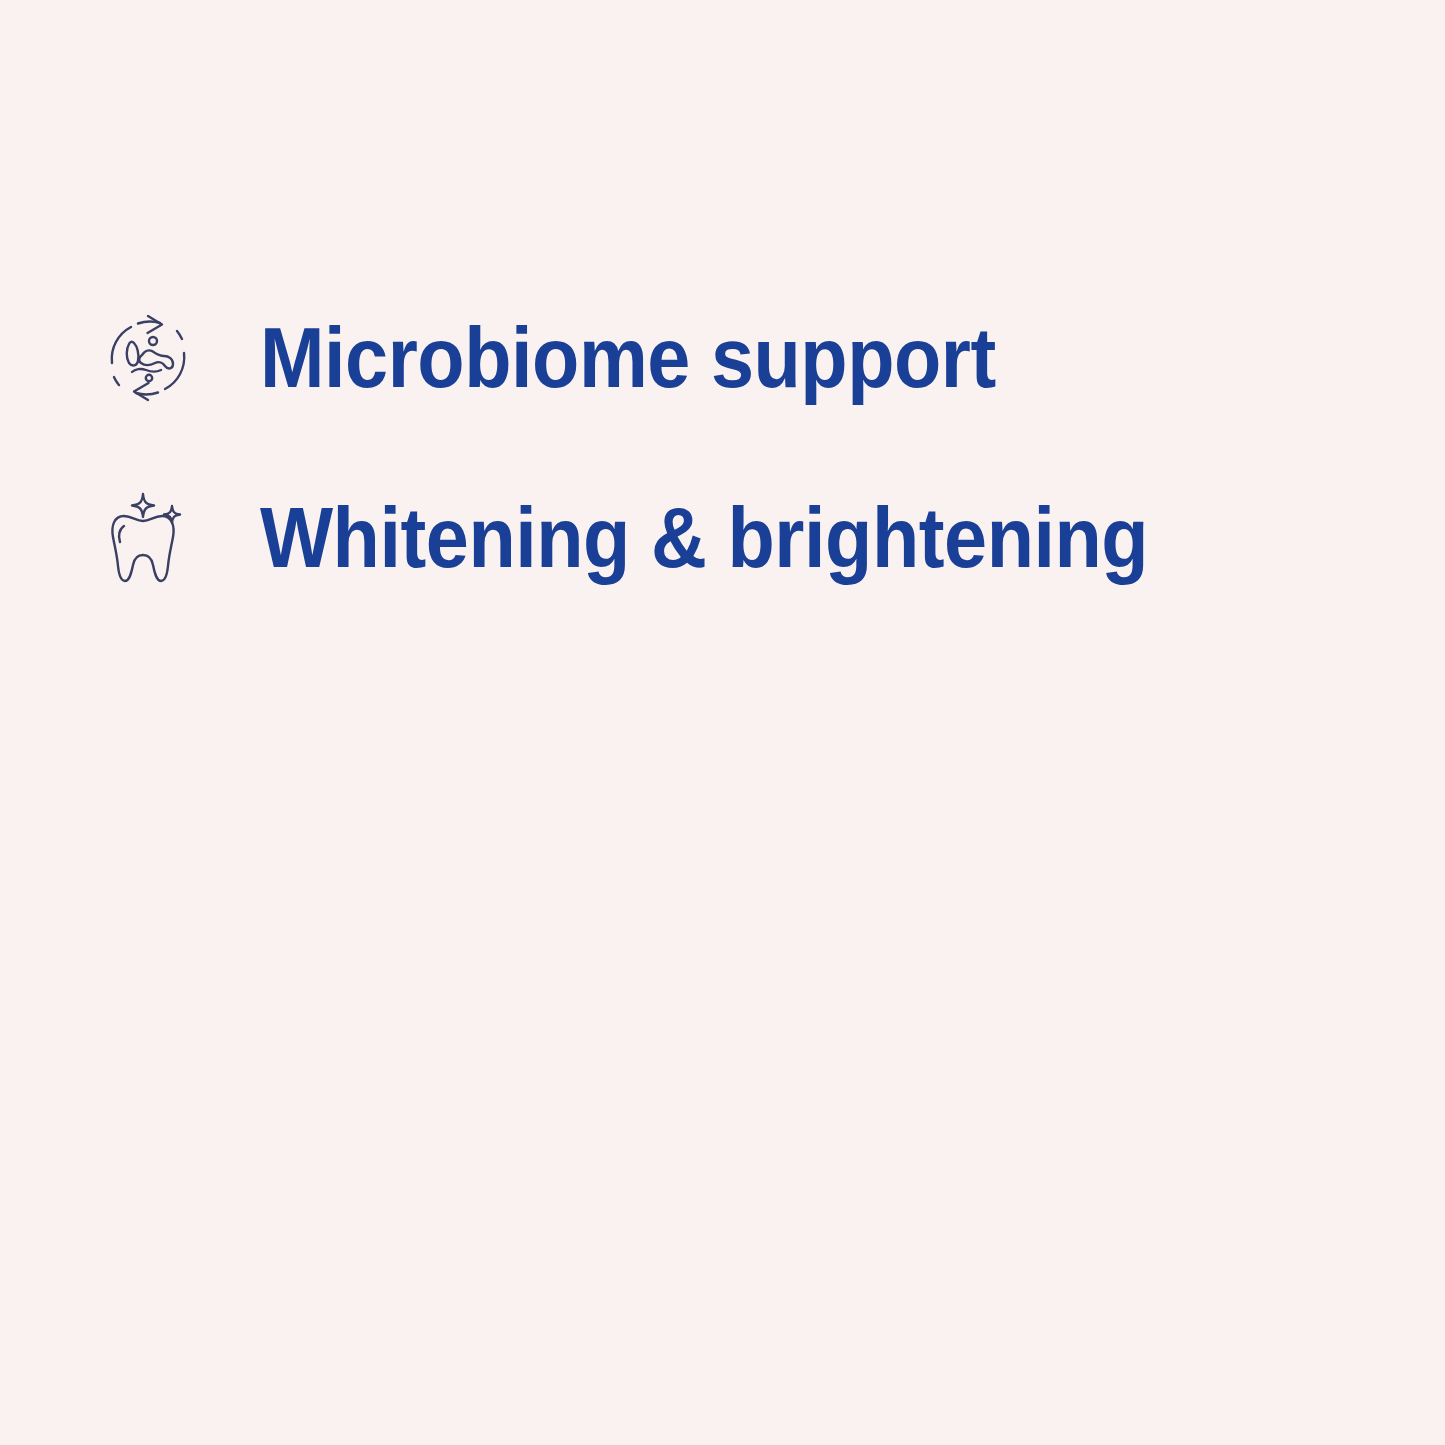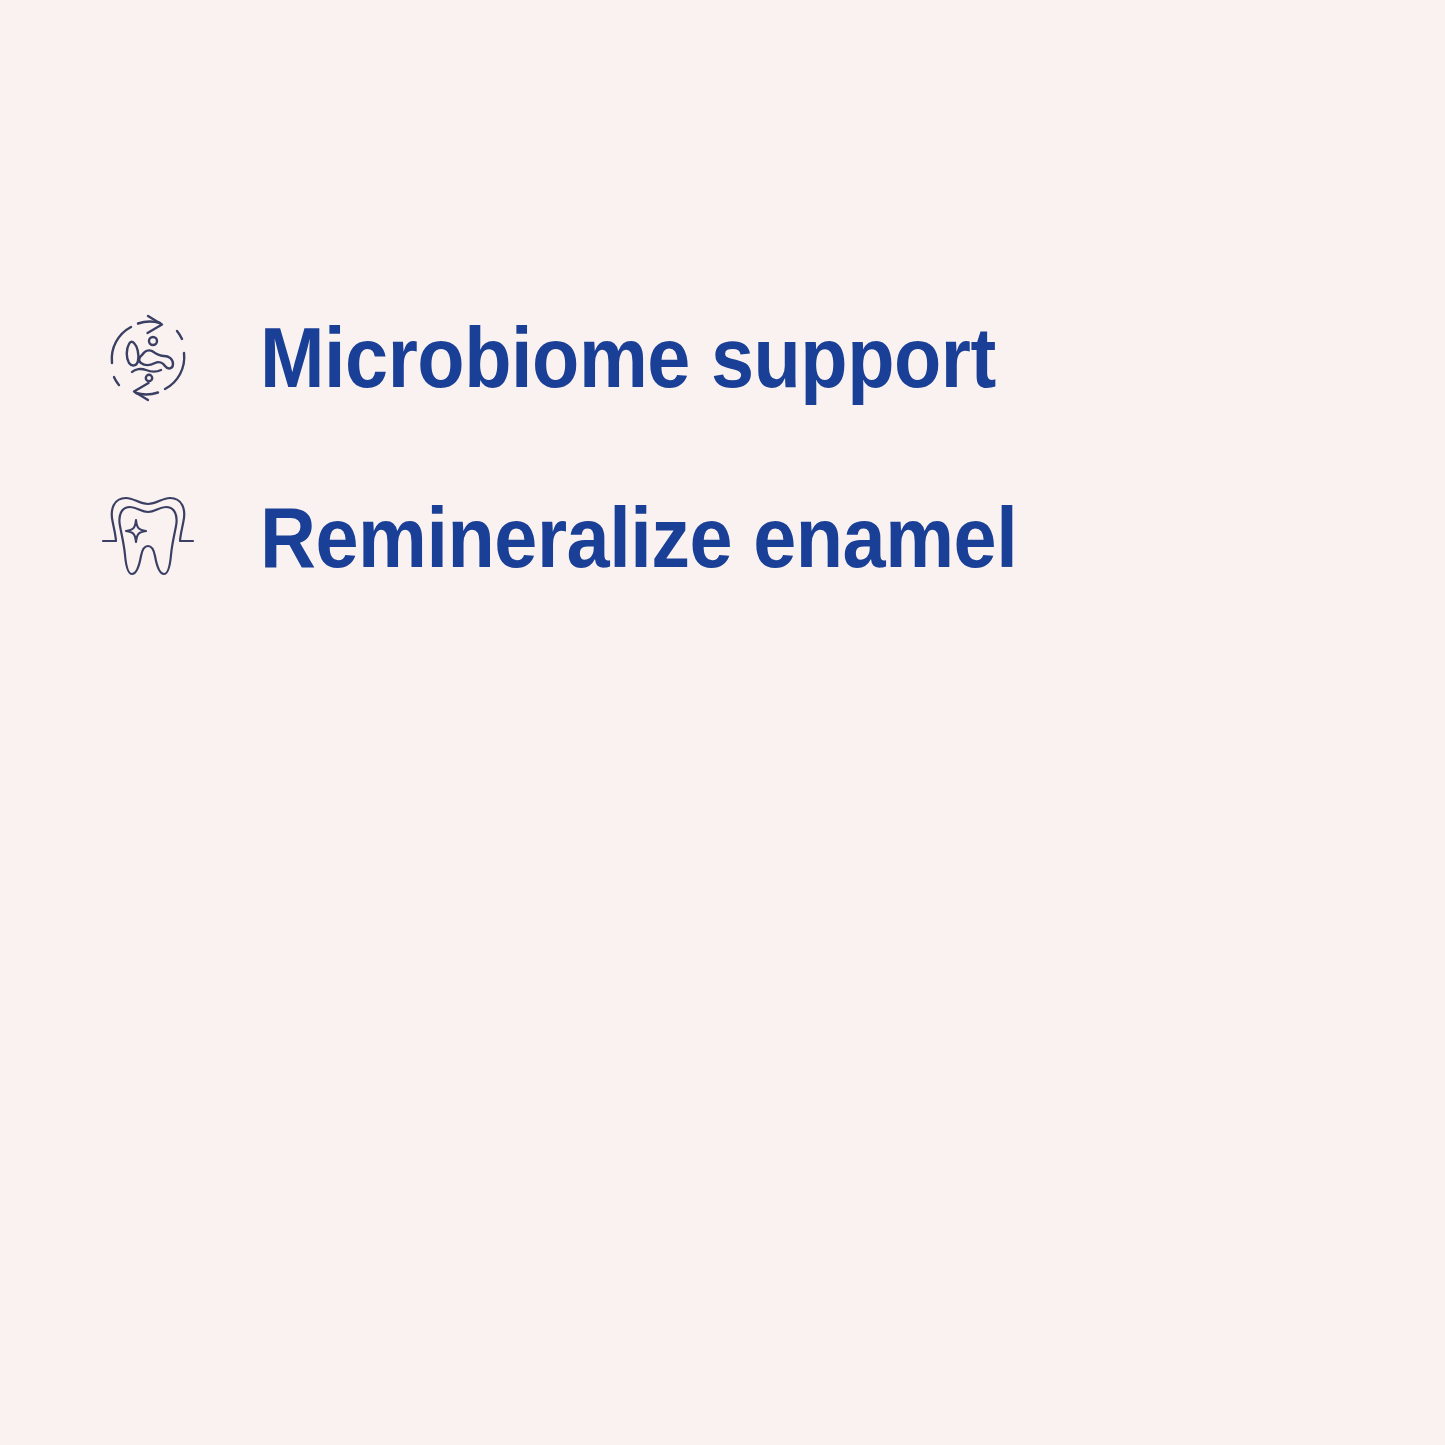--- a/index.html
+++ b/index.html
@@ -85,32 +85,32 @@
           <path d="M44 47 C41 49 40 53 43 55 C47 58 53 57 57 55 C61 53 65 55 67 58 C70 62 75 61 75 56 C75 51 71 48 66 48 C61 48 57 45 54 43 C50 41 46 44 44 47 Z"></path>
           <path d="M34 64 C37 61 43 60 48 62 C53 64 59 64 63 62"></path>
           <circle cx="55" cy="33" r="4"></circle>
           <circle cx="51" cy="70" r="3.2"></circle>
         </svg>
       </span>
       <span class="benefit-label">Microbiome support</span>
     </div>
 
 
-
     <div class="benefit-row">
       <span class="benefit-icon">
-        <svg viewBox="0 0 100 100" fill="none" xmlns="http://www.w3.org/2000/svg" stroke="#3a3f63" stroke-width="2.2" stroke-linecap="round" stroke-linejoin="round">
+        <svg viewBox="0 0 100 100" fill="none" xmlns="http://www.w3.org/2000/svg" stroke="#3a3f63" stroke-width="2.4" stroke-linecap="round" stroke-linejoin="round">
 
-          <path d="M28 10 C16 10 12 21 14.5 33 C16 41 17.5 46 18 53 L5 53"></path>
-          <path d="M72 10 C84 10 88 21 85.5 33 C84 41 82.5 46 82 53 L95 53"></path>
-          <path d="M28 10 C36 10 41 16 50 16 C59 16 64 10 72 10"></path>
+          <path d="M26 28 C16 28 13 38 15 49 C17 60 19 67 20 78 C21 88 23 93 27 93 C31 93 33 87 35 77 C36.5 69 41 67 45 67 C49 67 53.5 69 55 77 C57 87 59 93 63 93 C67 93 69 88 70 78 C71 67 73 60 75 49 C77 38 74 28 64 28 C56 28 52 33 45 33 C38 33 34 28 26 28 Z"></path>
 
-          <path d="M32 19 C23 19 20 28 22 38 C24 49 26 56 27 67 C28 78 30 86 34 86 C38 86 41 79 43 68 C44.5 60 47 58 50 58 C53 58 55.5 60 57 68 C59 79 62 86 66 86 C70 86 72 78 73 67 C74 56 76 49 78 38 C80 28 77 19 68 19 C61 19 57 24 50 24 C43 24 39 19 32 19 Z"></path>
+          <path d="M26 38 C21 41 20 48 22 54"></path>
 
-          <path d="M38 32 C38.8 40 40.5 42 48 43 C40.5 44 38.8 46 38 54 C37.2 46 35.5 44 28 43 C35.5 42 37.2 40 38 32 Z"></path>
+          <path d="M45 6 C45.8 14 48 16.5 56 17.5 C48 18.5 45.8 21 45 29 C44.2 21 42 18.5 34 17.5 C42 16.5 44.2 14 45 6 Z"></path>
+
+          <path d="M74 18 C74.6 24 76.2 25.8 82 26.5 C76.2 27.2 74.6 29 74 35 C73.4 29 71.8 27.2 66 26.5 C71.8 25.8 73.4 24 74 18 Z"></path>
         </svg>
       </span>
-      <span class="benefit-label">Remineralize enamel</span>
+      <span class="benefit-label">Whitening &amp; brightening</span>
     </div>
+
 
 
   </div>
 </div>
 
 </body></html>

